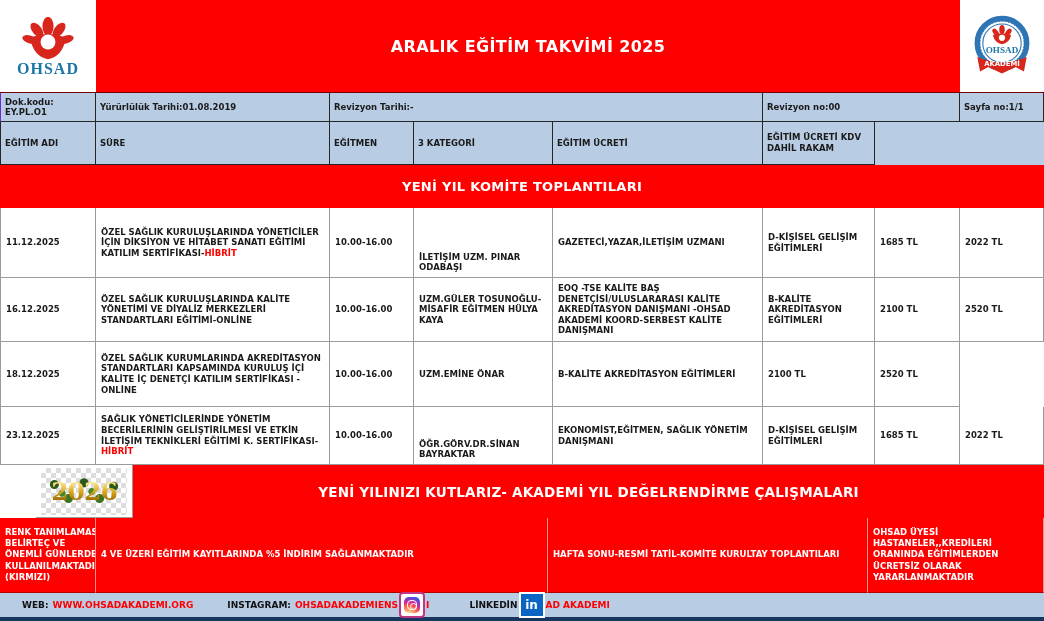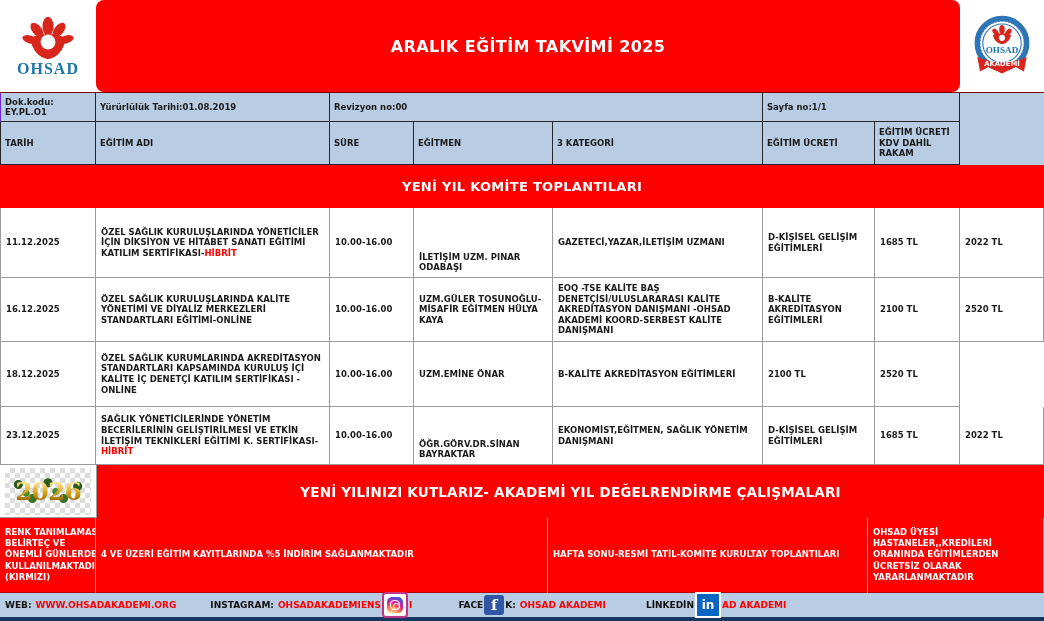--- a/index.html
+++ b/index.html
@@ -3,21 +3,21 @@
 <meta charset="utf-8">
 <style>
   html,body{margin:0;padding:0;background:#fff;}
   .sheet{position:relative;width:1044px;height:621px;background:#fff;overflow:hidden;
          font-family:"DejaVu Sans","Liberation Sans",sans-serif;font-weight:bold;color:#1a1a1a;}
 
   
   .topband{display:flex;height:92px;}
   .logo-cell{width:96px;background:#fff;display:flex;flex-direction:column;align-items:center;justify-content:center;}
   .logo-word{font-family:"Liberation Serif","DejaVu Serif",serif;font-weight:bold;color:#1b75a8;font-size:16px;letter-spacing:1px;line-height:1;margin-top:1px;}
-  .title-band{flex:1;background:#ff0000;color:#fff;display:flex;align-items:center;justify-content:center;font-size:16px;letter-spacing:.4px;border-radius:8px;}
+  .title-band{flex:1;background:#ff0000;color:#fff;display:flex;align-items:center;justify-content:center;font-size:16px;letter-spacing:.4px;}
   .badge-cell{width:84px;background:#fff;display:flex;align-items:center;justify-content:center;}
 
   
   .docrow{display:grid;grid-template-columns:96px 234px 433px 197px 84px;height:29px;background:#b8cce4;border-top:1px solid #7a0000;}
   .docrow .dcell{border-right:1px solid #262626;border-bottom:1px solid #262626;display:flex;flex-direction:column;justify-content:center;padding:1px 4px;font-size:8.5px;line-height:1.2;overflow:hidden;}
   .docrow .dcell:first-child{border-left:1px solid #6d28d9;}
 
   
   .colhead{display:grid;grid-template-columns:96px 234px 84px 139px 210px 112px 85px 84px;height:43px;background:#b8cce4;}
   .colhead .hcell{border-right:1px solid #262626;border-bottom:1px solid #262626;display:flex;align-items:center;padding:2px 4px;font-size:8.5px;line-height:1.25;overflow:hidden;}
@@ -29,21 +29,21 @@
   
   .trow{display:grid;grid-template-columns:96px 234px 84px 139px 210px 112px 85px 84px;background:#fff;}
   .trow:nth-child(1){height:70px}.trow:nth-child(2){height:64px}
   .trow:nth-child(3){height:65px}.trow:nth-child(4){height:58px}
   .tcell{border-right:1px solid #9b9b9b;border-bottom:1px solid #9b9b9b;display:flex;align-items:center;padding:2px 5px;font-size:8.5px;line-height:1.25;overflow:hidden;}
   .trow .tcell:first-child{border-left:1px solid #9b9b9b;}
   .trow:nth-child(1) .c-trainer,.trow:nth-child(4) .c-trainer{align-items:flex-end;padding-bottom:4px;}
   .hl{color:#ff0000;}
 
   
-  .celebrate{display:flex;height:53px;}
+  .celebrate{display:flex;height:53px;padding-left:36px;}
   .y2026-cell{width:96px;background:#fff;display:flex;align-items:center;justify-content:center;border-right:1px solid #9b9b9b;border-bottom:1px solid #9b9b9b;}
   .checker{position:relative;width:86px;height:47px;background-color:#fff;
     background-image:linear-gradient(45deg,#ddd 25%,transparent 25%,transparent 75%,#ddd 75%),
                      linear-gradient(45deg,#ddd 25%,transparent 25%,transparent 75%,#ddd 75%);
     background-size:10px 10px;background-position:0 0,5px 5px;display:flex;align-items:center;justify-content:center;overflow:hidden;}
   .foliage{position:absolute;inset:6px 4px;
     background:radial-gradient(circle at 12% 30%,#2d5a1b 4px,transparent 5px),
       radial-gradient(circle at 30% 70%,#3a7324 4px,transparent 5px),
       radial-gradient(circle at 50% 25%,#2d5a1b 4px,transparent 5px),
       radial-gradient(circle at 70% 70%,#3a7324 4px,transparent 5px),
@@ -52,21 +52,21 @@
       radial-gradient(circle at 22% 55%,#46882c 3px,transparent 4px);}
   .gold2026{position:relative;font-size:25px;font-weight:bold;font-family:"DejaVu Serif","Liberation Serif",serif;
     background:linear-gradient(#fbe58b 20%,#d4a017 55%,#8a5a00 90%);-webkit-background-clip:text;background-clip:text;color:transparent;letter-spacing:-1px;}
   .celebrate-banner{flex:1;background:#ff0000;color:#fff;display:flex;align-items:center;justify-content:center;font-size:13.5px;letter-spacing:.2px;}
 
   
   .notes{display:grid;grid-template-columns:96px 452px 320px 176px;height:75px;background:#ff0000;color:#fff;}
   .ncell{border-right:1px solid rgba(255,255,255,.55);border-bottom:1px solid rgba(0,0,0,.3);display:flex;align-items:center;padding:3px 5px;font-size:8.5px;line-height:1.3;overflow:hidden;}
 
   
-  .footer{display:flex;align-items:center;height:24px;background:#b8cce4;font-size:9px;padding-left:5px;color:#111;}
+  .footer{display:flex;align-items:center;height:24px;background:#b8cce4;font-size:9px;padding-left:22px;color:#111;}
   .fgroup{display:flex;align-items:center;white-space:nowrap;}
   .fvalue{color:#ff0000;margin-left:4px;}
   .g-insta{margin-left:34px}.g-face{margin-left:46px}.g-link{margin-left:40px}
   .icon{display:inline-flex;align-items:center;justify-content:center;flex:none;}
   .ig-frame{width:22px;height:22px;background:#fff;border:2px solid #c13584;border-radius:4px;margin:0 1px;align-items:center;justify-content:center;display:flex;}
   .ig-inner{width:16px;height:16px;border-radius:5px;position:relative;
     background:radial-gradient(circle at 30% 110%,#fdf497 0%,#fd5949 45%,#d6249f 60%,#285aeb 90%);}
   .ig-inner:before{content:"";position:absolute;inset:3px;border:1.5px solid #fff;border-radius:4px;}
   .ig-inner:after{content:"";position:absolute;left:5.5px;top:5.5px;width:5px;height:5px;border:1.5px solid #fff;border-radius:50%;}
   .fb{width:20px;height:20px;background:#2f55a4;border-radius:3px;color:#fff;font-size:15px;font-family:"DejaVu Serif",serif;margin:0 1px;}
@@ -116,26 +116,26 @@
       </span>
     </div>
   </div>
 
   <div class="docrow">
     <div class="dcell">
       <span>Dok.kodu:</span>
         <span>EY.PL.O1</span>
     </div>
     <div class="dcell">Yürürlülük Tarihi:01.08.2019</div>
+    <div class="dcell">Revizyon Tarihi:-</div>
     <div class="dcell">Revizyon no:00</div>
     <div class="dcell">Sayfa no:1/1</div>
   </div>
 
   <div class="colhead" id="col-headers">
-      <div class="hcell">TARİH</div>
       <div class="hcell">EĞİTİM ADI</div>
       <div class="hcell">SÜRE</div>
       <div class="hcell">EĞİTMEN</div>
       <div class="hcell">3 KATEGORİ</div>
       <div class="hcell">EĞİTİM ÜCRETİ</div>
       <div class="hcell">EĞİTİM ÜCRETİ KDV DAHİL RAKAM</div>
     </div>
 
   <div class="section-banner">YENİ YIL KOMİTE TOPLANTILARI</div>
 
@@ -212,26 +212,20 @@
       <span class="fvalue">WWW.OHSADAKADEMI.ORG</span>
     </div>
     <div class="fgroup g-insta">
       <span>INSTAGRAM:</span>
       <span class="fvalue">OHSADAKADEMIENS</span>
       <span class="icon ig-frame">
           <span class="ig-inner"></span>
         </span>
       <span class="fvalue" style="margin-left:0">I</span>
     </div>
-    <div class="fgroup g-face">
-      <span>FACE</span>
-      <span class="icon fb">f</span>
-      <span>K:</span>
-      <span class="fvalue">OHSAD AKADEMI</span>
-    </div>
     <div class="fgroup g-link">
       <span>LİNKEDİN</span>
       <span class="icon li">in</span>
       <span class="fvalue" style="margin-left:0">AD AKADEMI</span>
     </div>
   </div>
 
   <div class="navybar"></div>
 
 </div>

